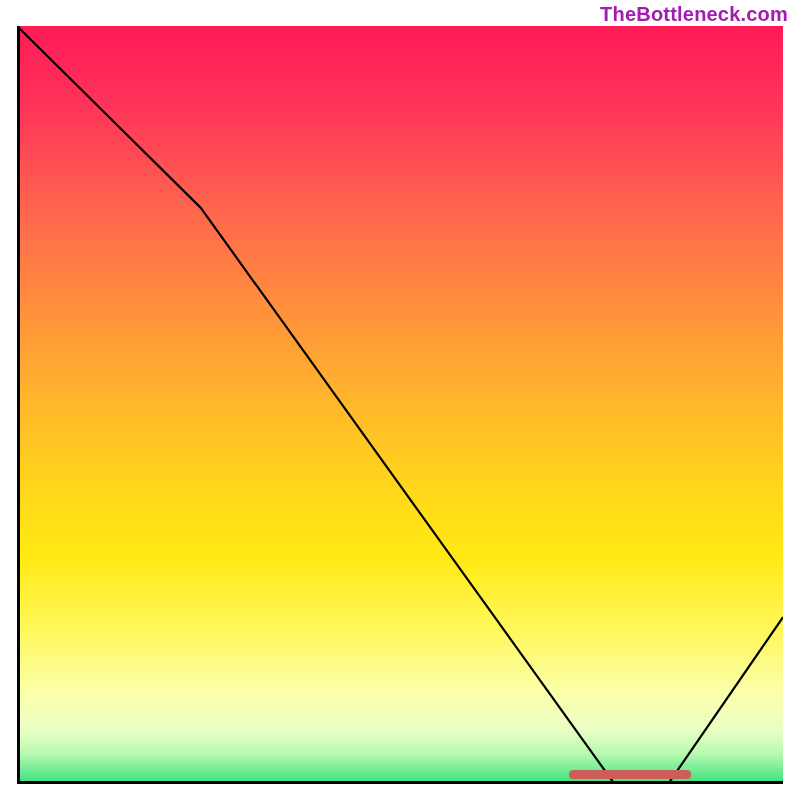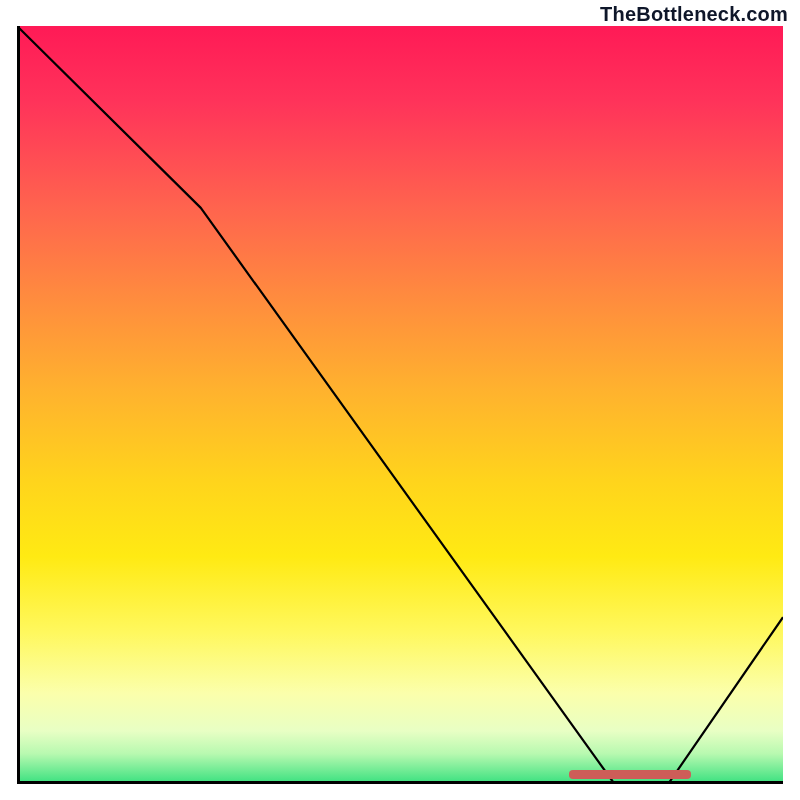--- a/index.html
+++ b/index.html
@@ -11,21 +11,21 @@
     width: 800px;
     height: 800px;
   }
 
   .attribution {
     position: absolute;
     top: 3px;
     right: 12px;
     font-size: 20px;
     font-weight: 600;
-    color: #0f172a;
+    color: #a21caf;
     letter-spacing: 0.2px;
     z-index: 10;
   }
 
   .plot-area {
     position: absolute;
     left: 17px;
     top: 26px;
     width: 766px;
     height: 758px;

